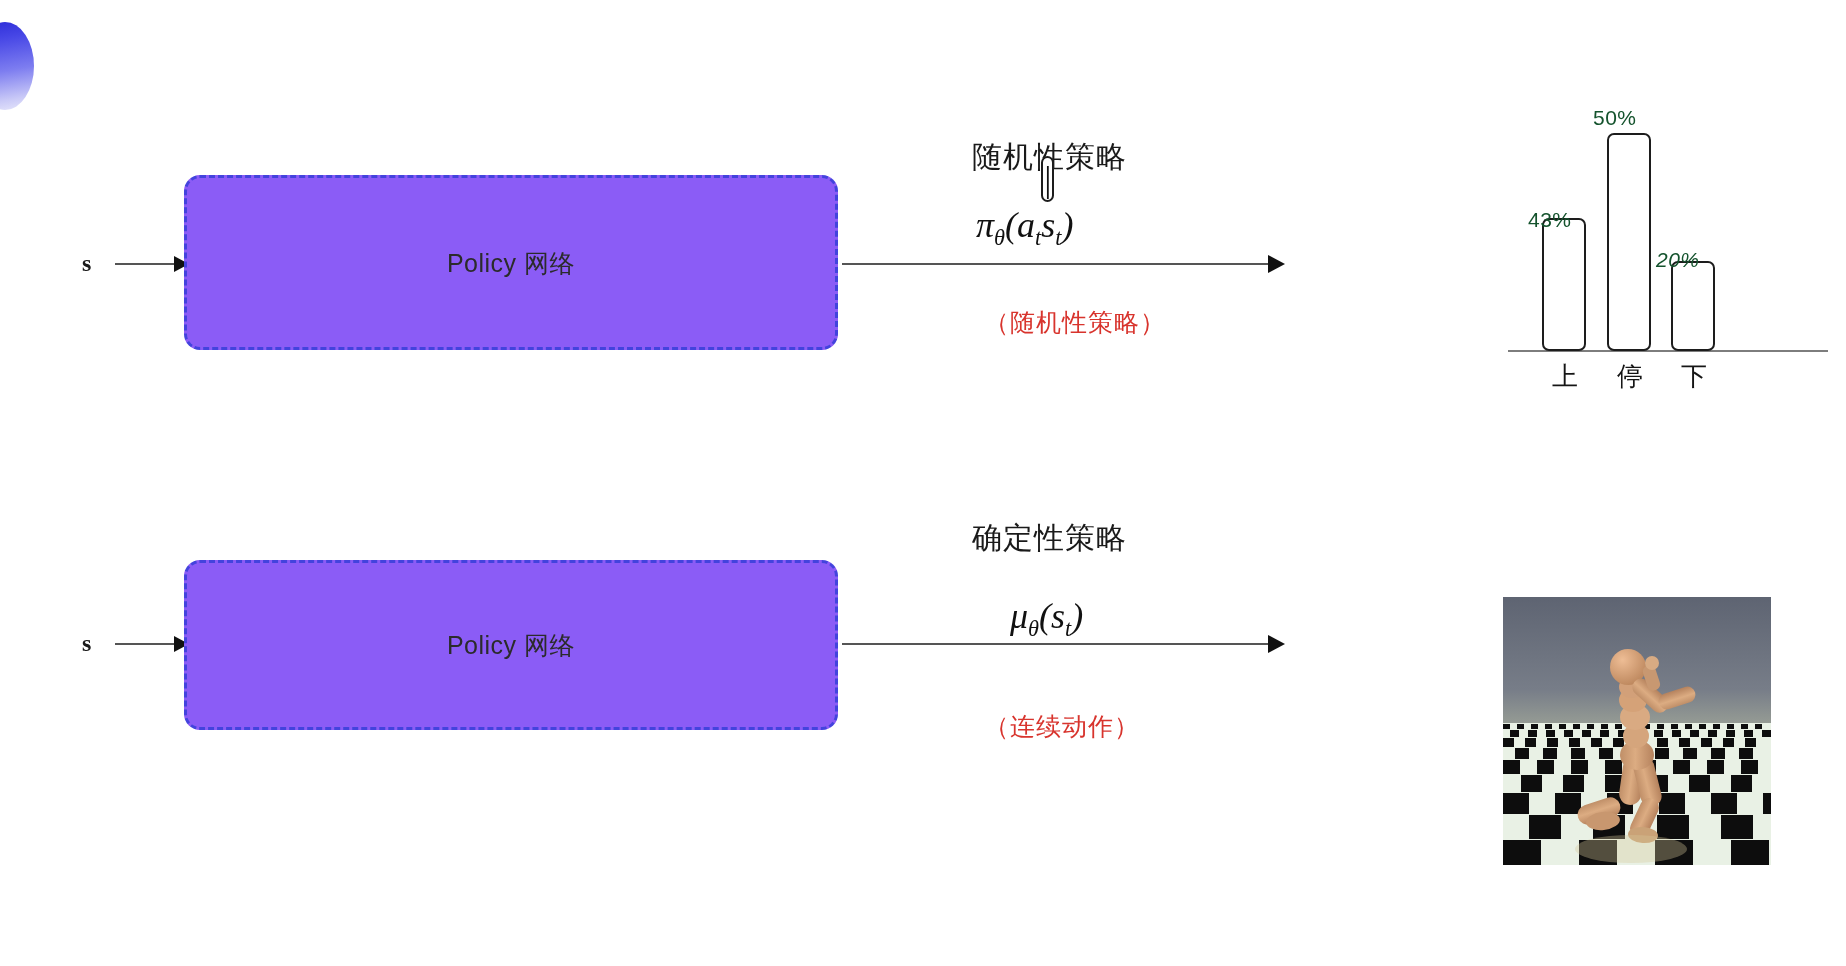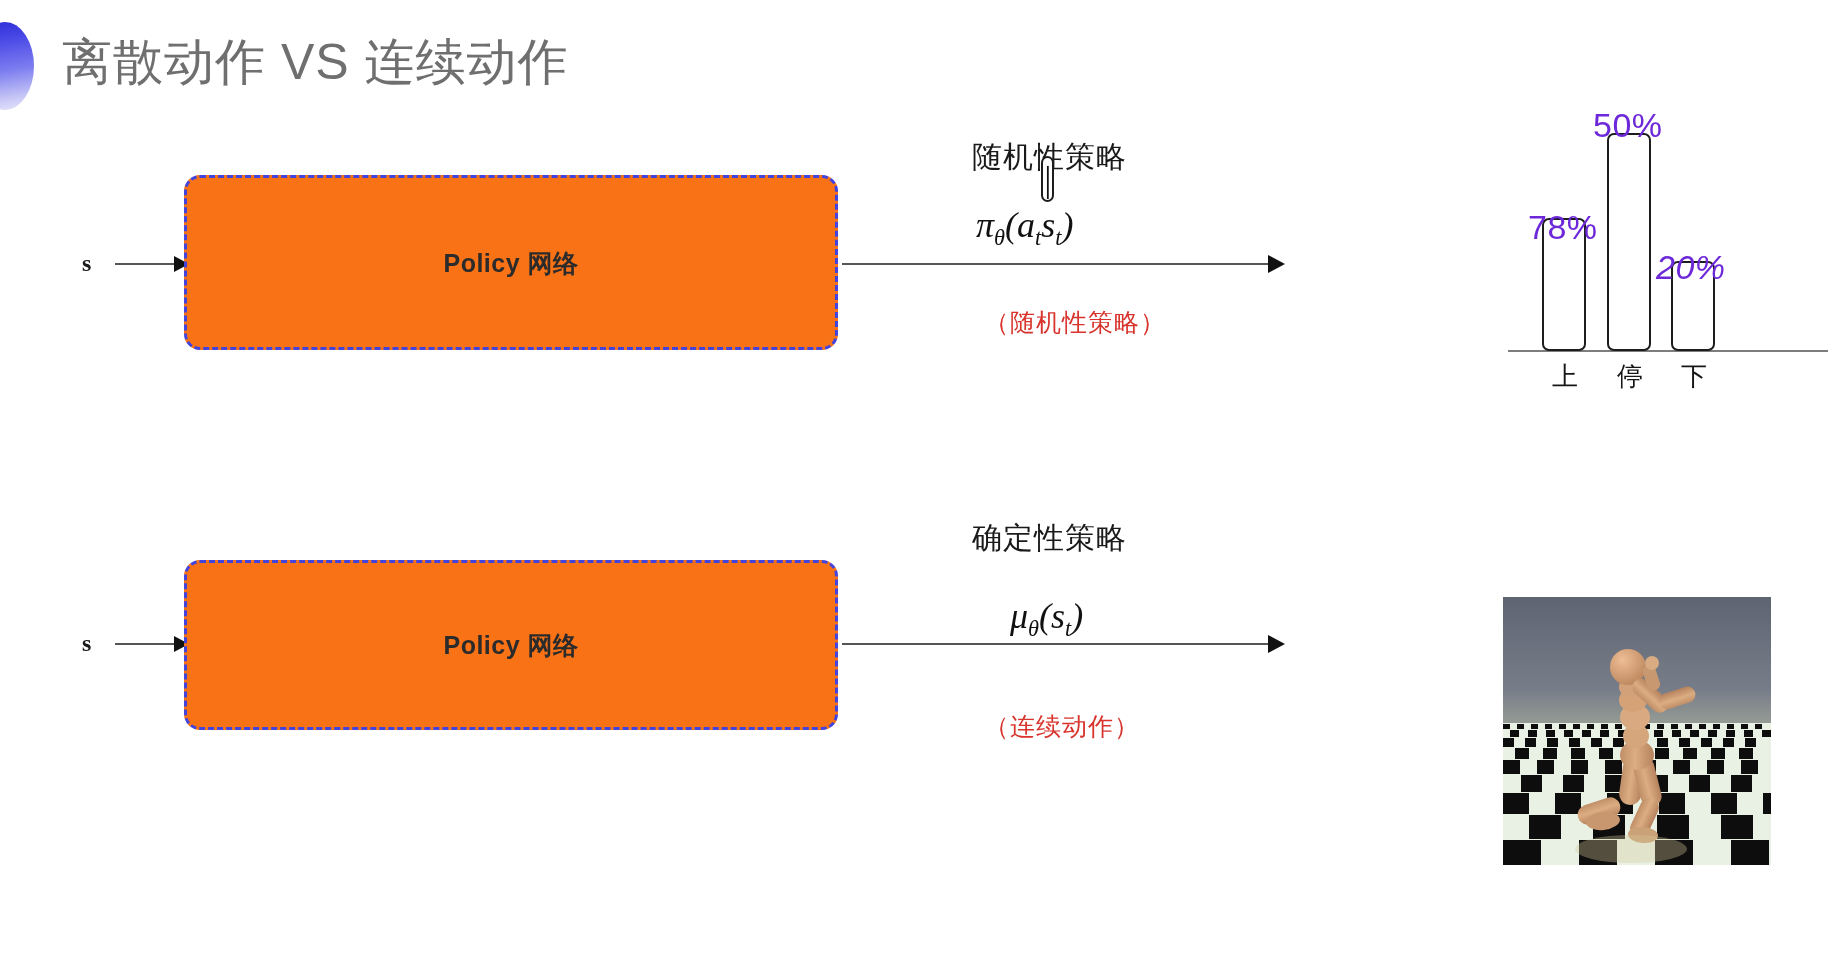--- a/index.html
+++ b/index.html
@@ -68,23 +68,22 @@
     border-top: 8px solid transparent;
     border-bottom: 8px solid transparent;
     border-left: 15px solid #111111;
   }
 
   
   .policy-box {
     position: absolute;
     border: 3px dashed #4343dd;
     border-radius: 16px;
-    background: #f97316;
+    background: #8b5cf6;
     box-sizing: border-box;
-    font-weight: bold;
   }
   .policy-box-label {
     position: absolute;
     left: 0; right: 0;
     top: 50%;
     transform: translateY(-50%);
     text-align: center;
     font-size: 25px;
     color: #2b2b2b;
     letter-spacing: 0.5px;
@@ -161,22 +160,22 @@
   .bar {
     position: absolute;
     bottom: 49px;
     background: #ffffff;
     border: 2.5px solid #1d1d1d;
     border-radius: 7px;
     box-sizing: border-box;
   }
   .bar-value {
     position: absolute;
-    font-size: 34px;
-    color: #6d28d9;
+    font-size: 21px;
+    color: #14532d;
     white-space: nowrap;
     letter-spacing: 0.5px;
   }
   .bar-cat {
     position: absolute;
     bottom: 6px;
     font-size: 26px;
     color: #151515;
     text-align: center;
     white-space: nowrap;
@@ -193,21 +192,20 @@
     background: #6e7480;
   }
   #humanoid-figure svg { display: block; }
 </style>
 </head>
 <body>
 
 <div id="slide">
 
   <div id="title-bullet"></div>
-  <div id="page-title">离散动作 VS 连续动作</div>
 
   <div class="row" id="row-discrete">
 
     <span class="state-label" style="left:82px; top:90px;">s</span>
 
     <div class="in-arrow" style="left:115px; top:103px; width:72px;"></div>
 
     <div class="policy-box" style="left:184px; top:15px; width:654px; height:175px;">
       <div class="policy-box-label">Policy 网络</div>
     </div>
@@ -220,21 +218,21 @@
       <span class="greek">π</span><span class="sub">θ</span>(<span class="greek">a</span><span class="sub">t</span><span class="bar">|</span><span class="greek">s</span><span class="sub">t</span>)
     </div>
 
     <div class="anno-note" style="left:984px; top:146px;">（随机性策略）</div>
   </div>
 
   <div id="bar-chart">
     <div id="chart-baseline"></div>
 
     <div class="bar" style="left:44px; width:44px; height:133px;"></div>
-    <div class="bar-value" style="left:30px; top:108px;">78%</div>
+    <div class="bar-value" style="left:30px; top:108px;">43%</div>
     <div class="bar-cat" style="left:52px; width:30px;">上</div>
 
     <div class="bar" style="left:109px; width:44px; height:218px;"></div>
     <div class="bar-value" style="left:95px; top:6px;">50%</div>
     <div class="bar-cat" style="left:117px; width:30px;">停</div>
 
     <div class="bar" style="left:173px; width:44px; height:90px;"></div>
     <div class="bar-value" style="left:158px; top:148px;font-style:italic;">20%</div>
     <div class="bar-cat" style="left:181px; width:30px;">下</div>
   </div>

